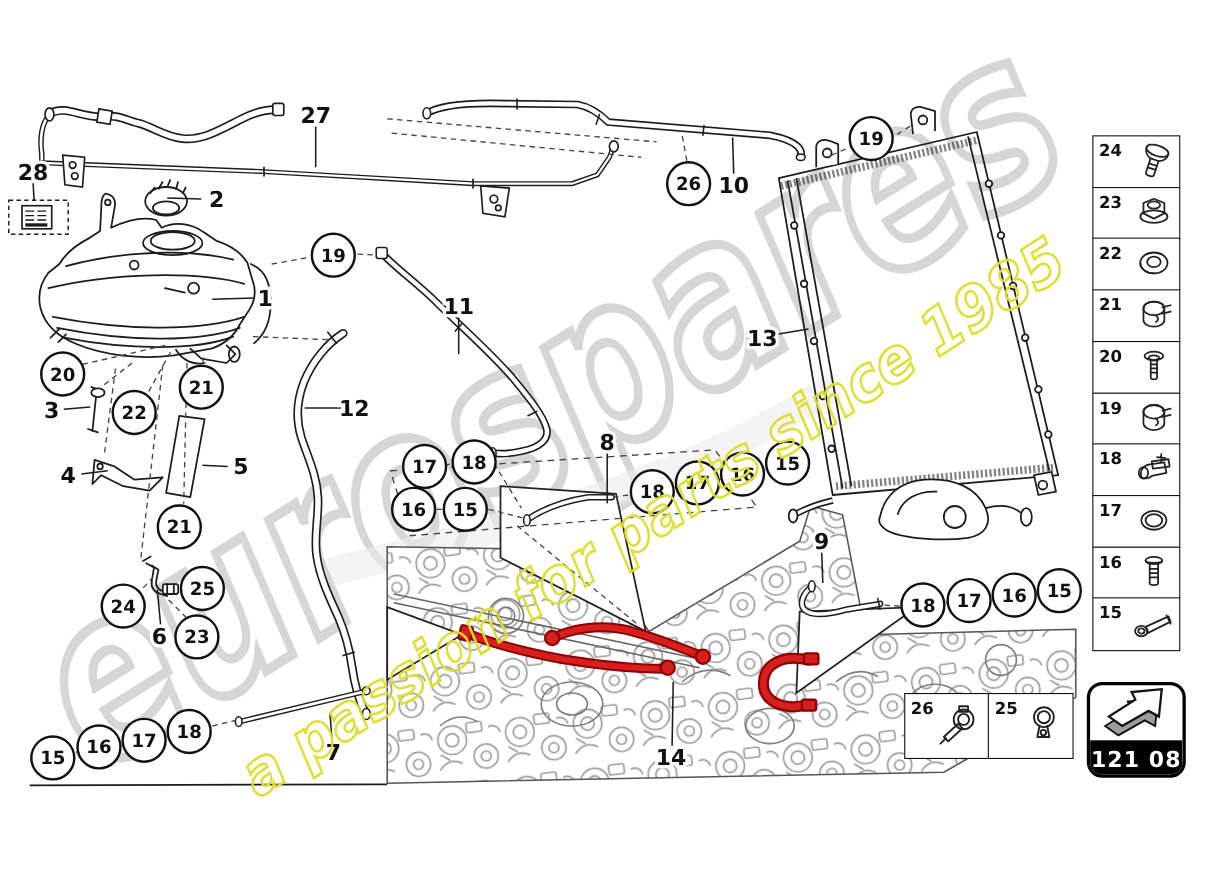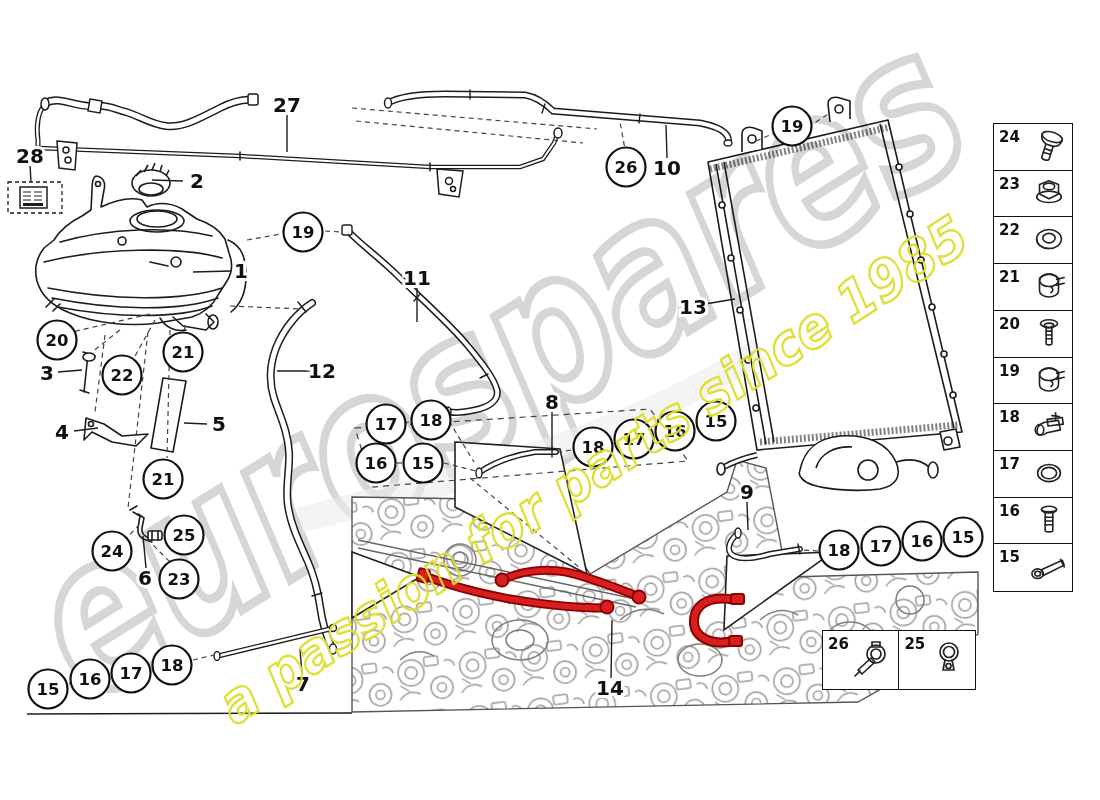--- a/index.html
+++ b/index.html
@@ -593,14 +593,23 @@
               <circle cx="22" cy="13" r="9"></circle>
               <circle cx="22" cy="13" r="5.5"></circle>
               <path d="M18,21 L16,31 L27,31 L25,21"></path>
               <circle cx="21.5" cy="27" r="2.5"></circle>
             </g>
           </svg>
         </span>
       </div>
     </div>
 
-
+<div id="badge">
+  <div class="arrow-zone">
+    <svg width="72" height="46" viewBox="0 0 84 52">
+      <path d="M13,36 L41,18 37,10 69,7 66,36 55,30 27,46 Z" fill="#9c9c9c" stroke="#111" stroke-width="2" transform="translate(-4,4)"></path>
+      <path d="M13,30 L41,12 37,4 69,1 66,30 55,24 27,40 Z" fill="#ffffff" stroke="#111" stroke-width="2.4"></path>
+    </svg>
+  </div>
+  <div class="code-band">121 08</div>
 </div>
 
+</div>
+
 </body></html>

